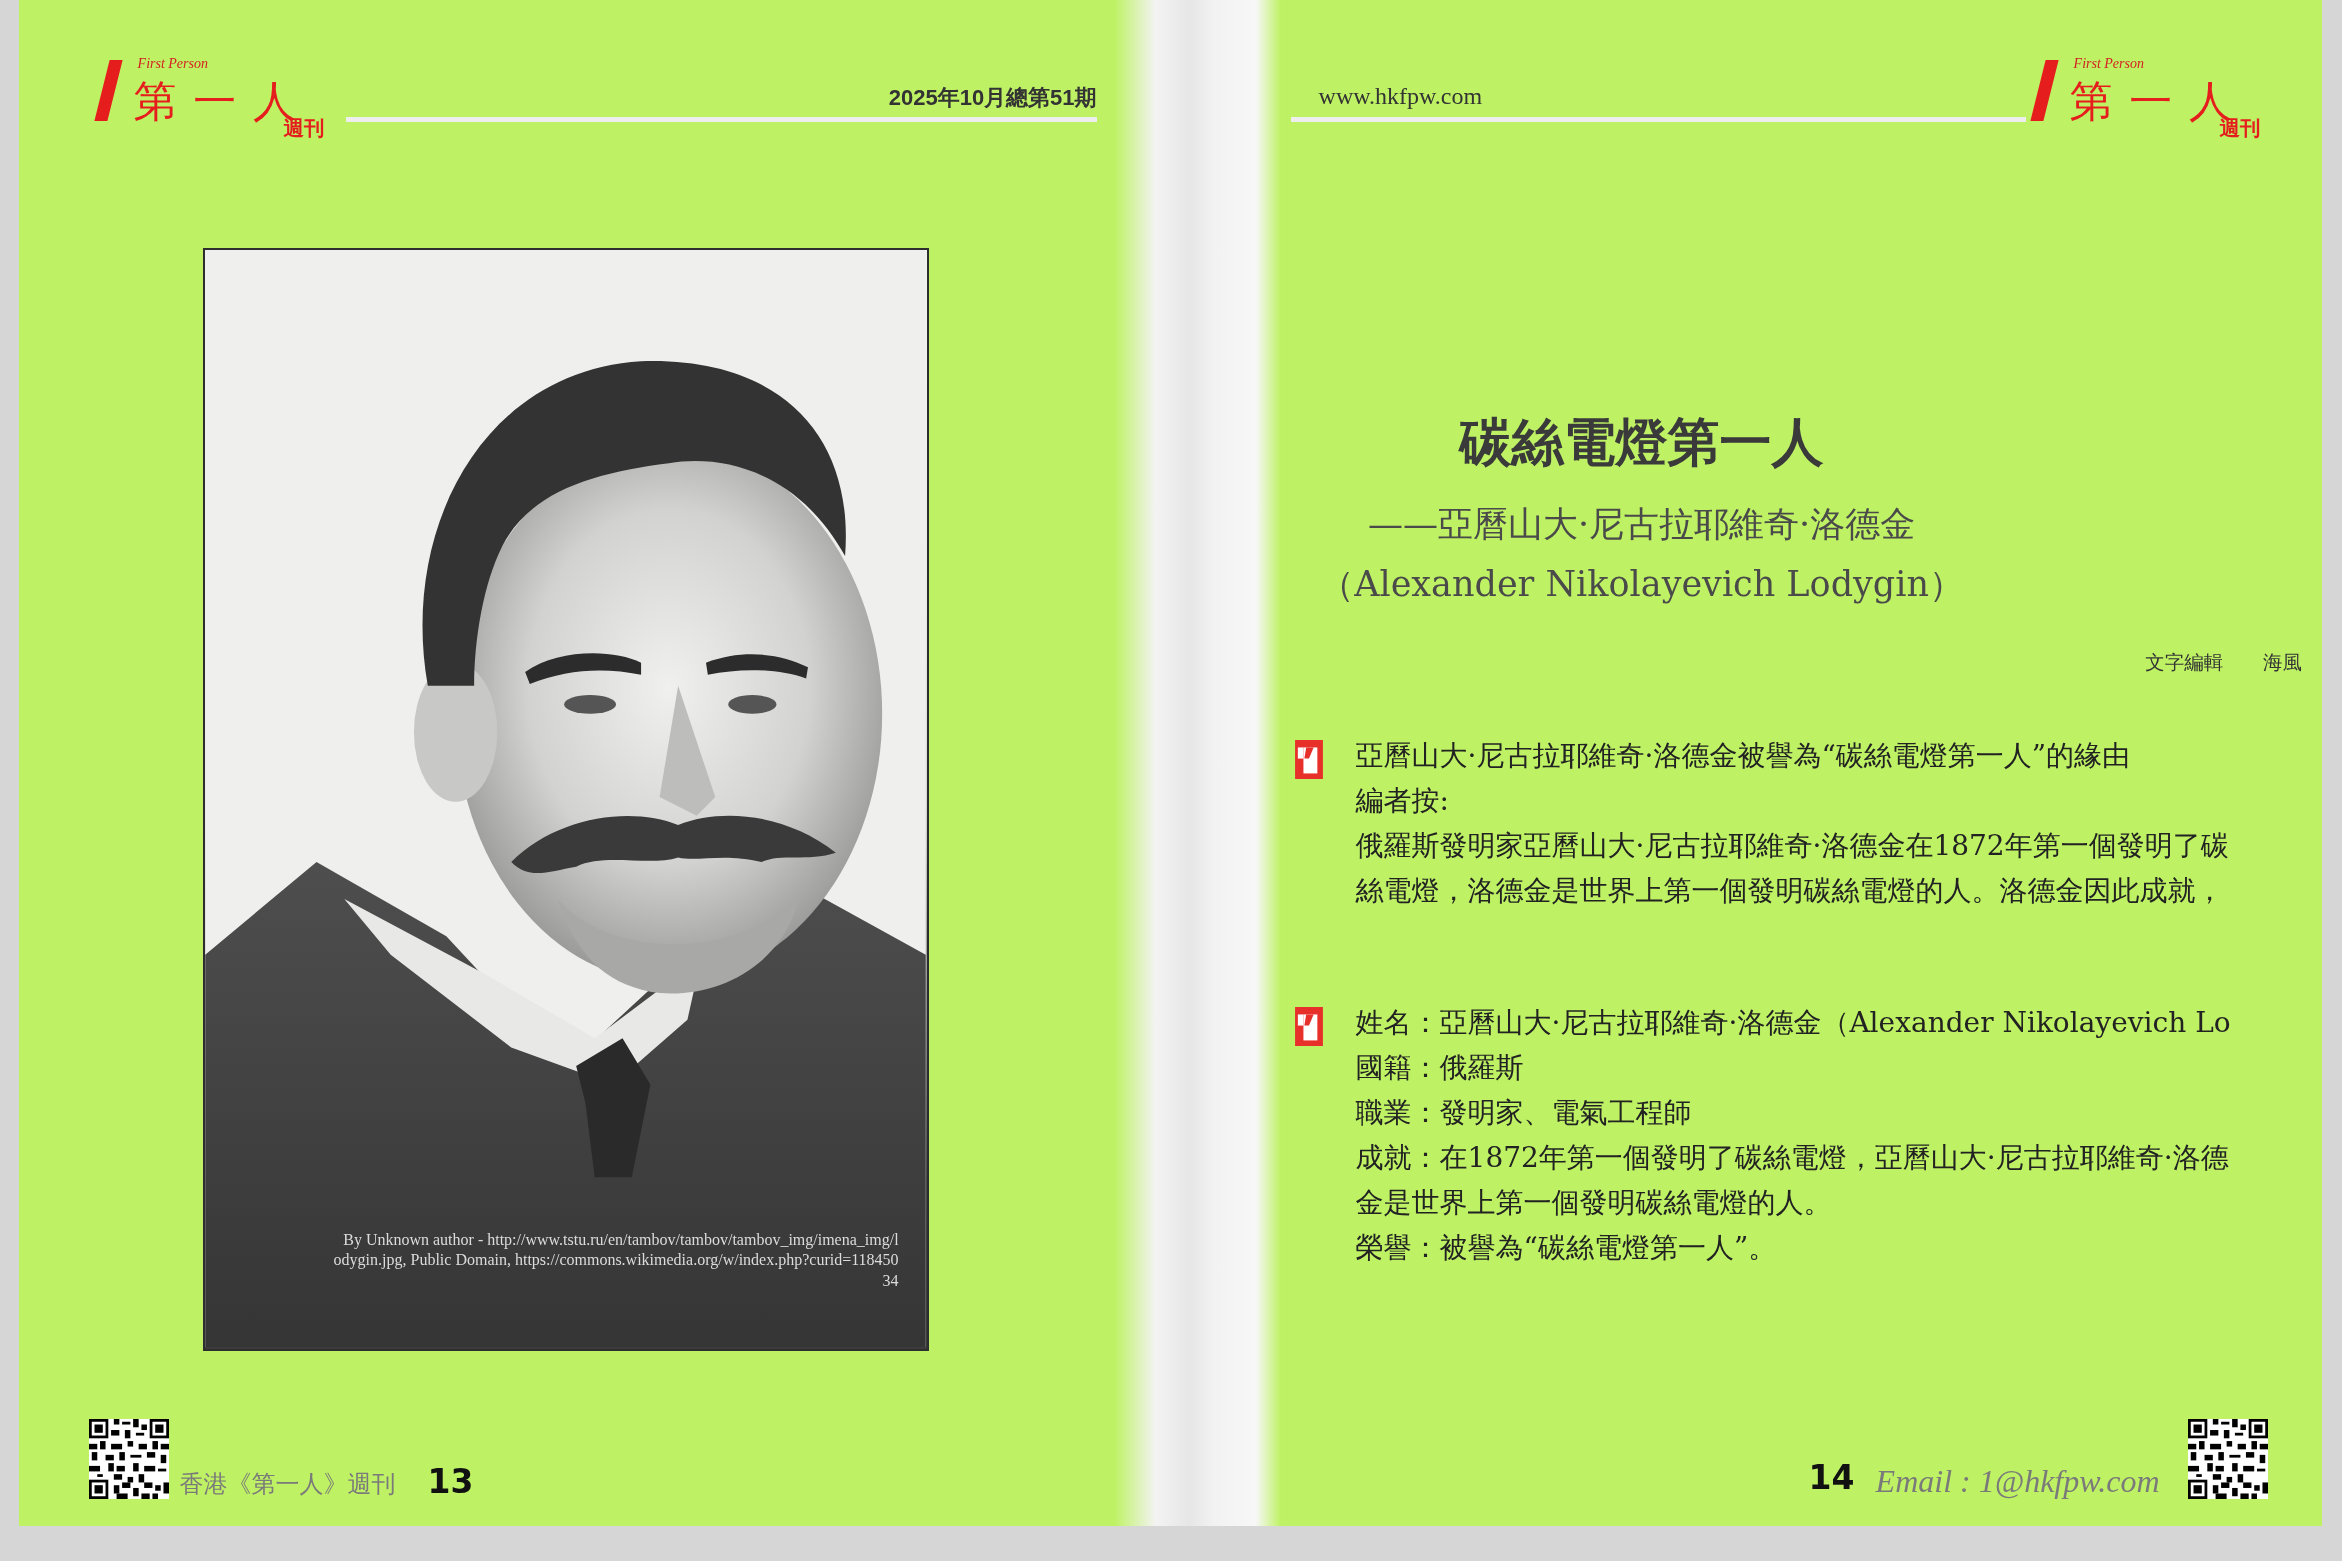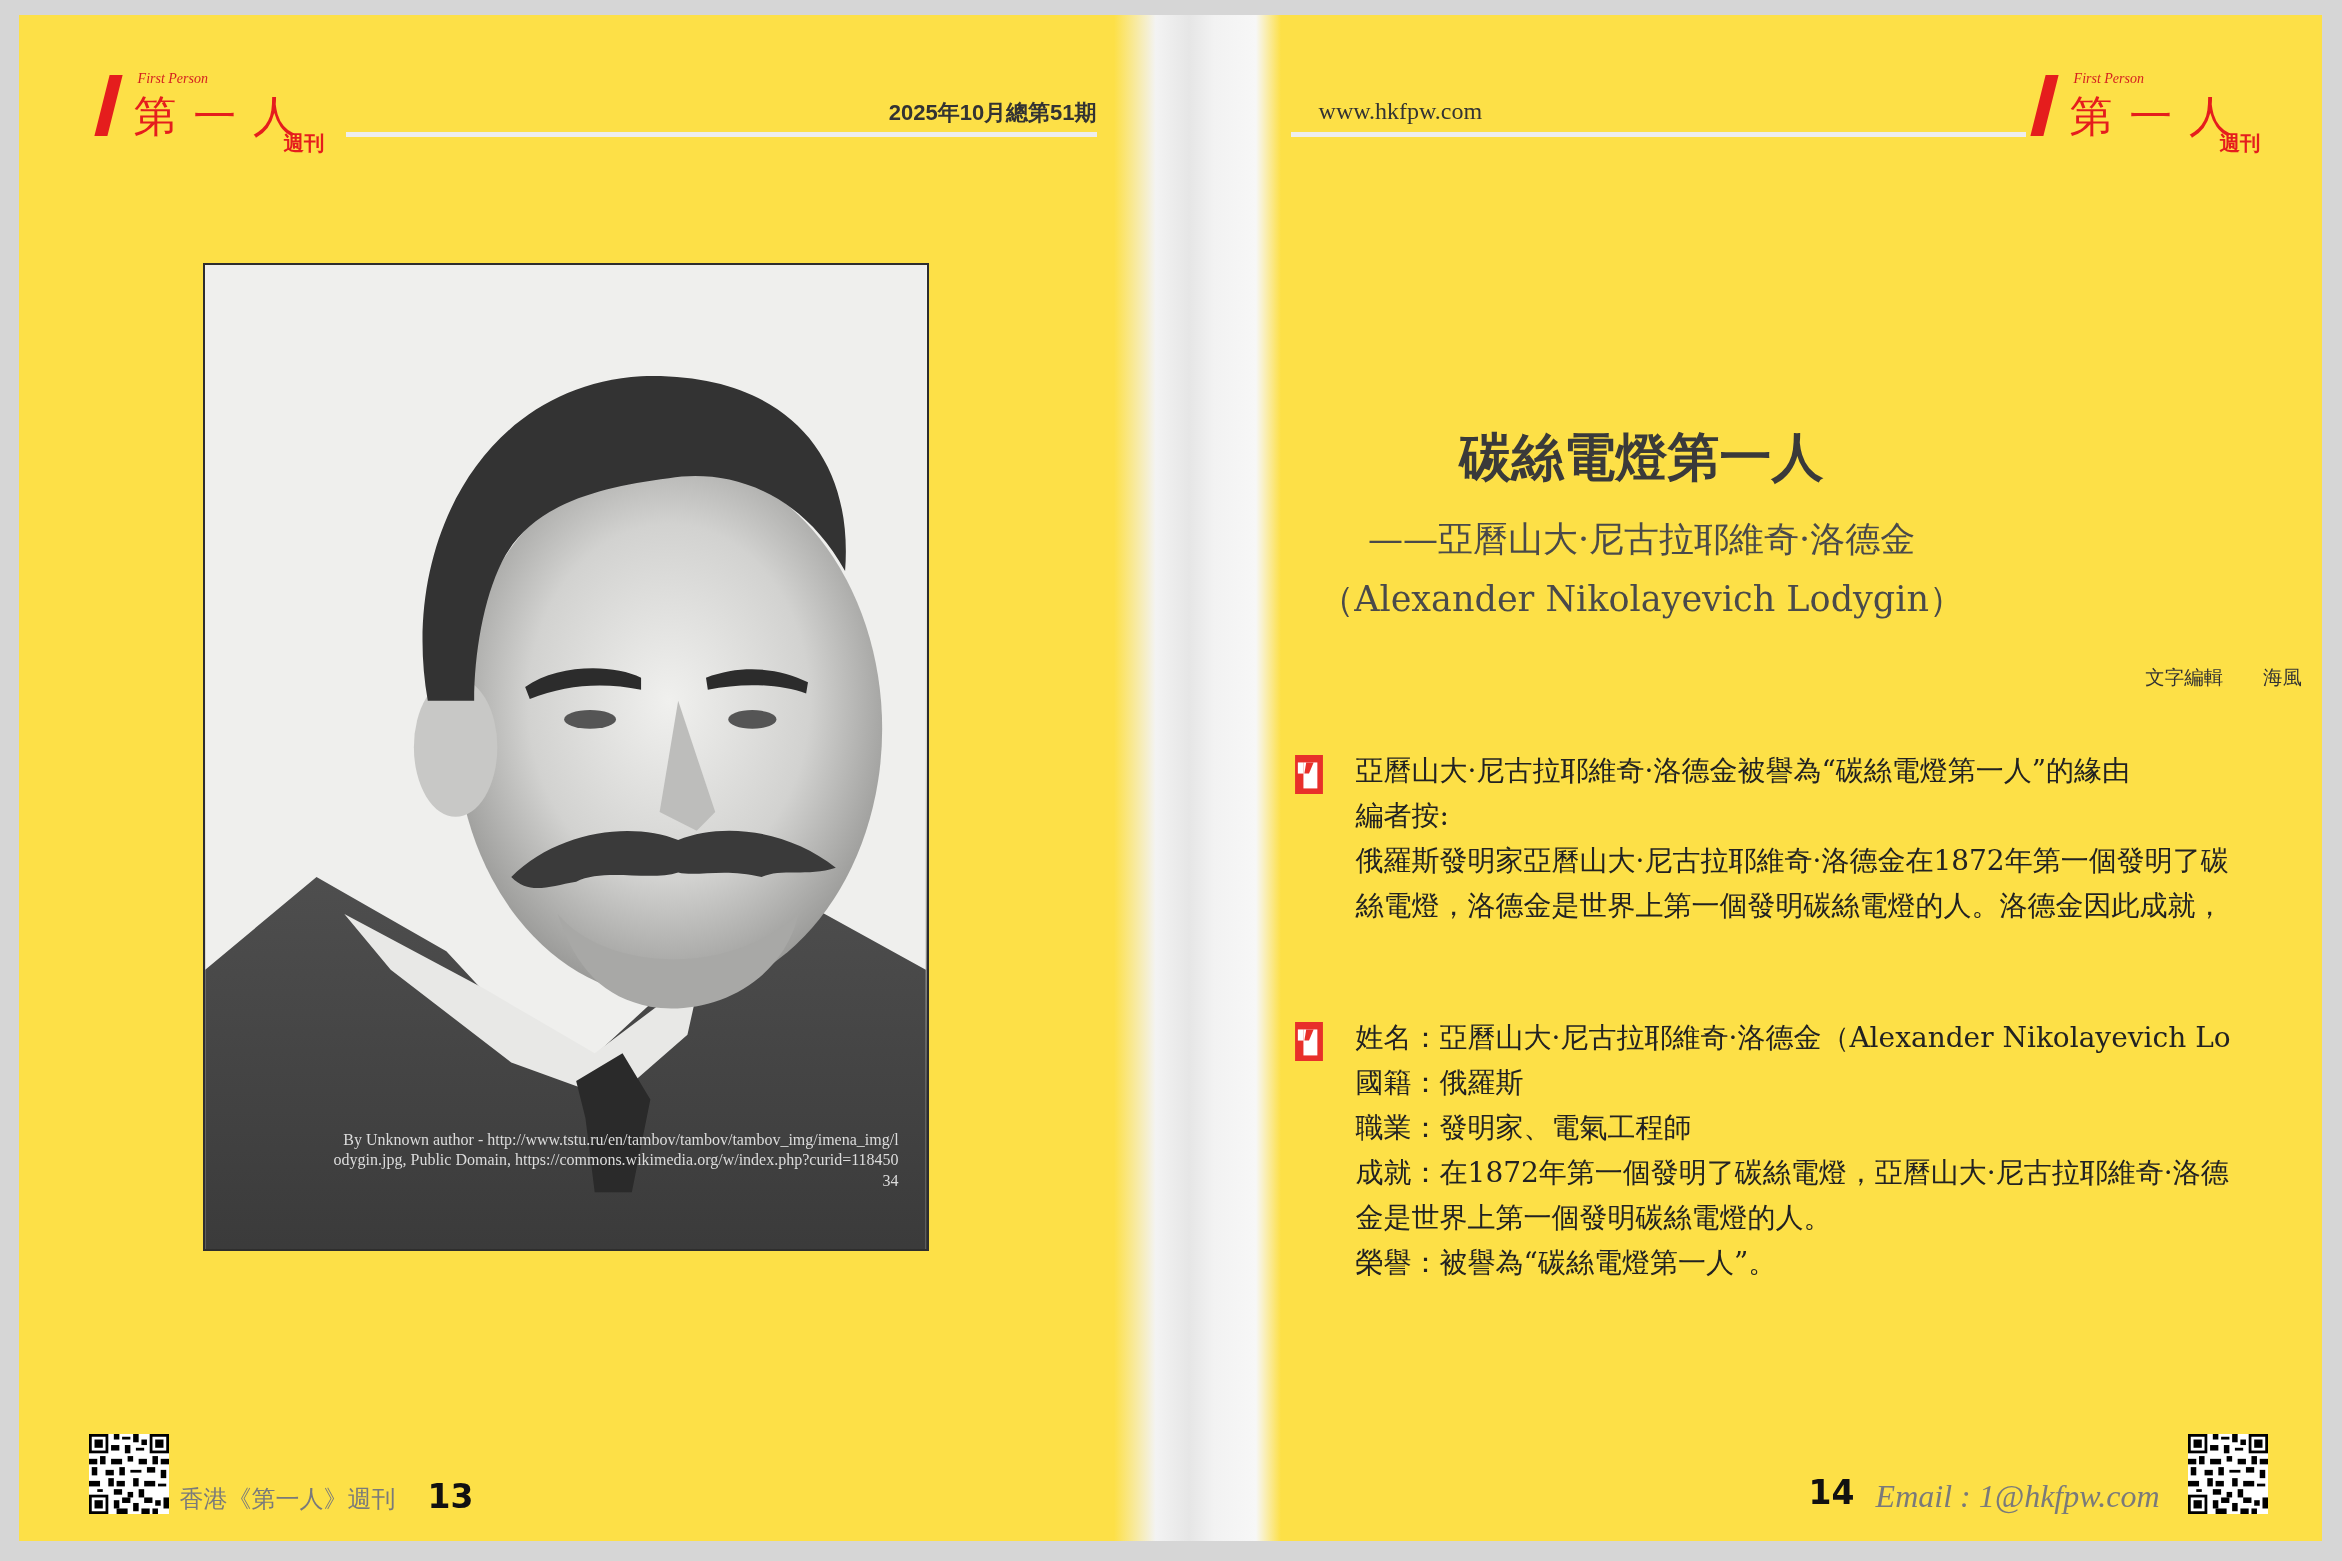--- a/index.html
+++ b/index.html
@@ -1,21 +1,21 @@
 <!DOCTYPE html>
 <html style="font-size:15px"><head>
 <meta charset="utf-8">
 <style>
   html, body { margin: 0; padding: 0; }
   body {
     width: 2342px; height: 1561px; background: #d6d6d6; position: relative; overflow: hidden;
     font-family: "DejaVu Serif", serif;
   }
   .spread {
-    position: absolute; left: 18.6px; top: 15px; width: 2303px; height: 1526px; background: #fde047;
+    position: absolute; left: 18.6px; top: 0; width: 2303px; height: 1526px; background: #bef264;
   }
   .spine {
     position: absolute; left: 1095px; top: 0; width: 167px; height: 100%;
     background: linear-gradient(to right, rgba(255,255,255,0) 0%, #f3f3f3 25%, #e6e6e6 45%, #f2f2f2 60%, #f7f7f7 85%, rgba(255,255,255,0) 100%);
   }
   .page { position: absolute; top: 0; height: 100%; }
   .page-left { left: 0; width: 1113px; }
   .page-right { left: 1224px; width: 1079px; }
 
   
@@ -40,21 +40,21 @@
   .header-line { position: absolute; height: 4.6px; background: #eeeeee; top: 117px; }
   .header-text {
     position: absolute; top: 83px; font-size: 22px; color: #333; font-family: "Liberation Sans", sans-serif; font-weight: bold;
   }
   .header-url {
     position: absolute; top: 83px; font-size: 24px; color: #333; font-family: "Liberation Serif", serif;
   }
 
   
   .photo-frame {
-    position: absolute; left: 184px; top: 248px; width: 726px; height: 988px;
+    position: absolute; left: 184px; top: 248px; width: 726px; height: 1103px;
     border: 2.8px solid #2e2e2e; box-sizing: border-box; overflow: hidden;
     background: linear-gradient(180deg, #f4f4f2 0%, #ecece9 30%, #d9d9d7 50%, #8a8a8a 70%, #4a4a4a 85%, #3c3c3c 100%);
     padding-left: 16px;
   }
   .photo-frame svg { position: absolute; left: 0; top: 0; }
   .photo-credit {
     position: absolute; left: 37px; right: 28px; bottom: 58px; text-align: right;
     font-family: "Liberation Serif", serif; font-size: 16px; color: #dcdcdc; line-height: 20.4px;
   }
 

